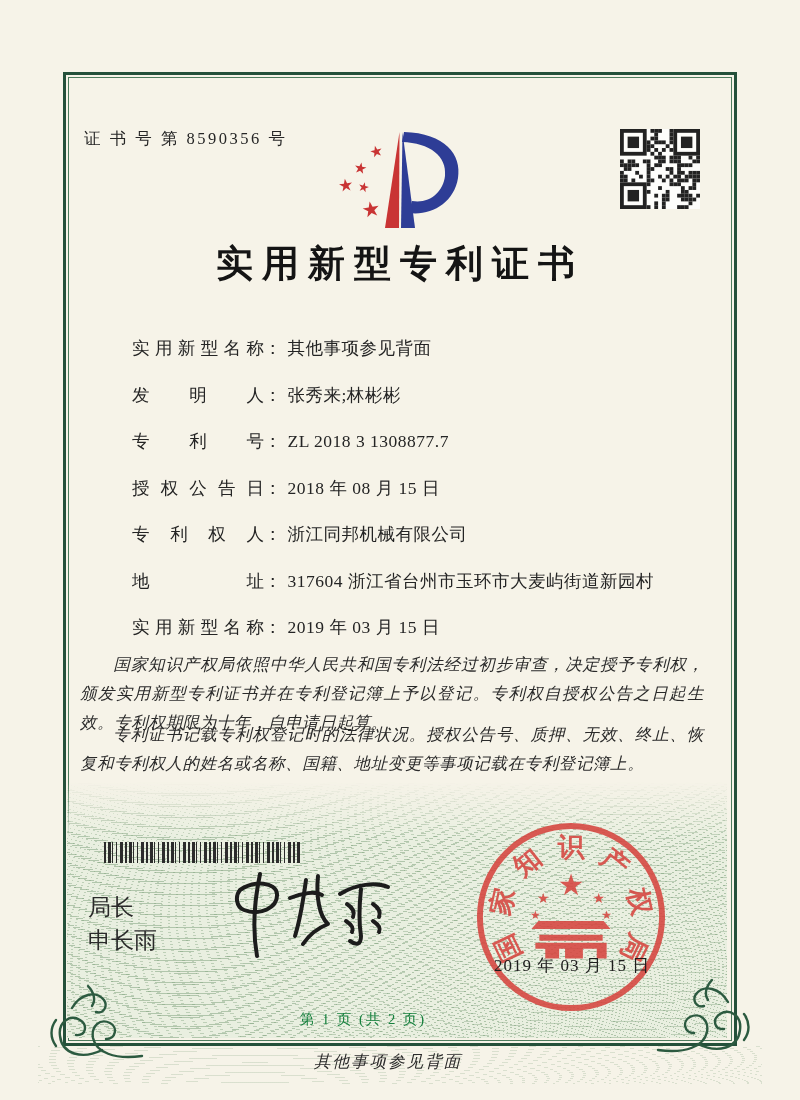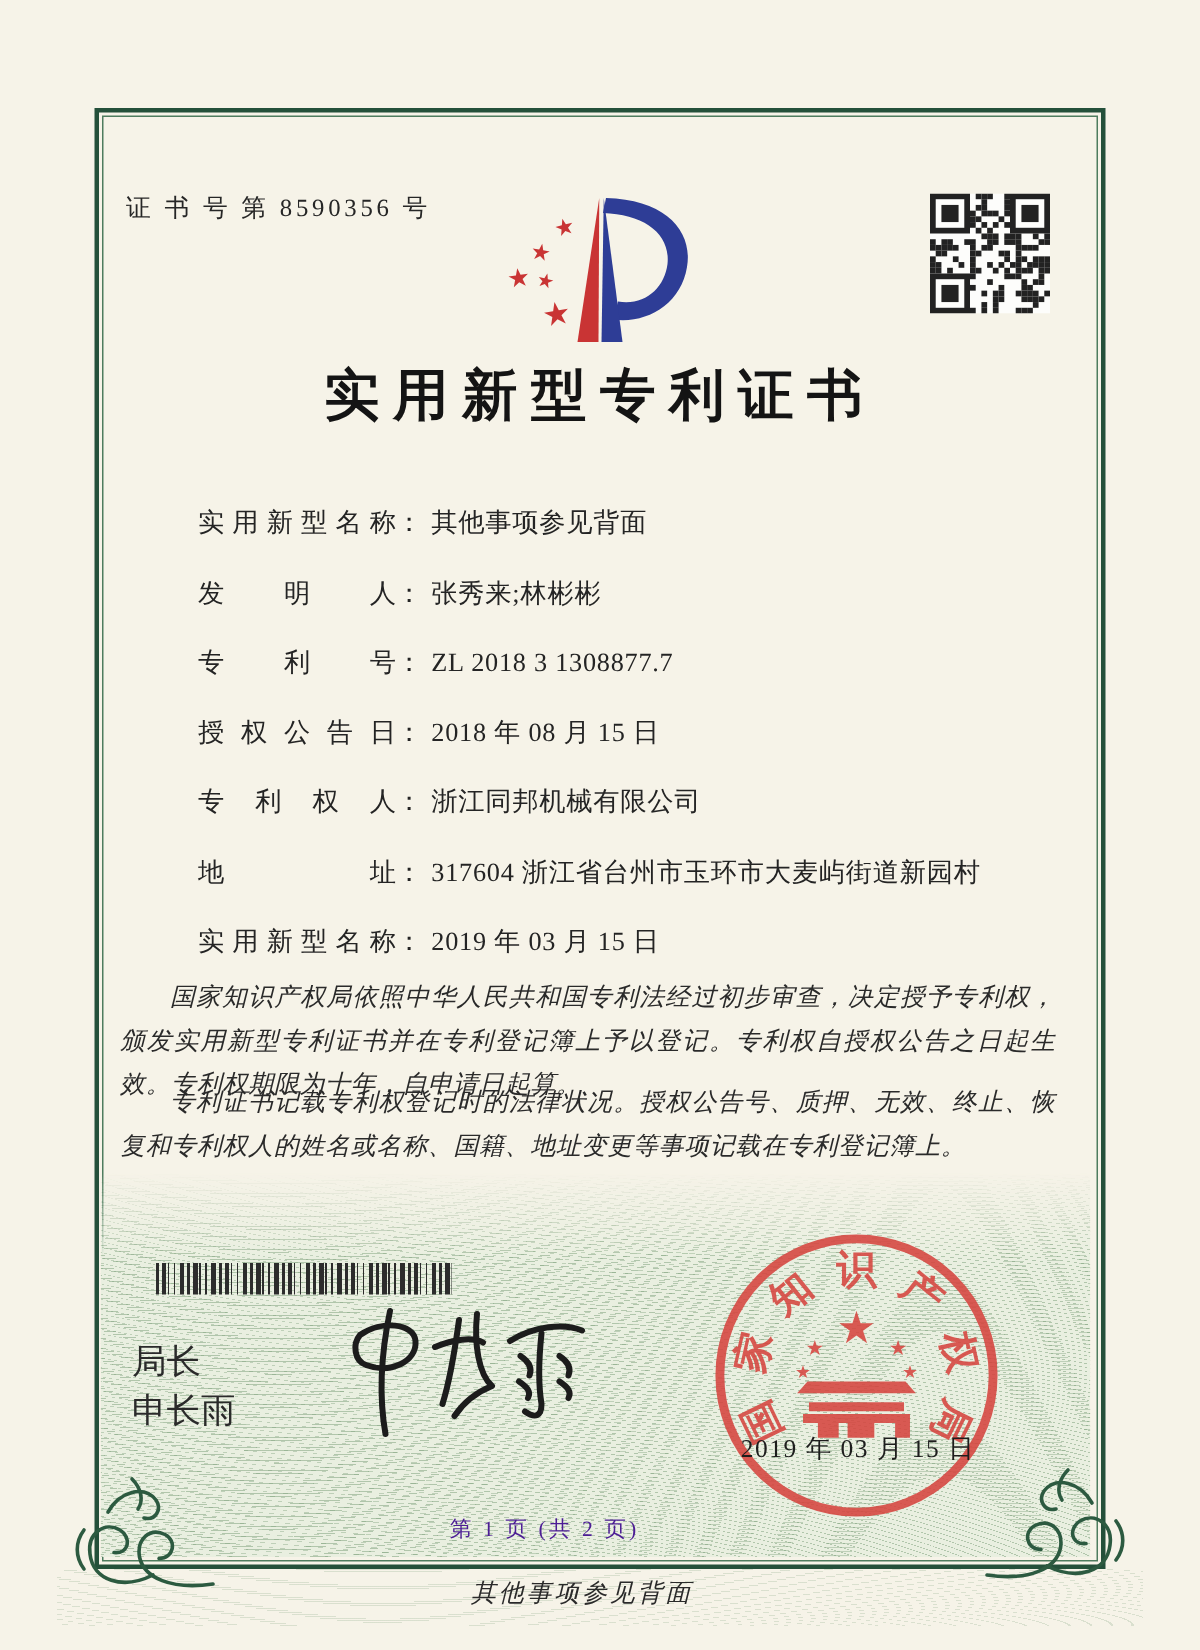--- a/index.html
+++ b/index.html
@@ -67,21 +67,21 @@
       #2c2c2c 8px 9px, transparent 9px 12px,
       #2c2c2c 12px 13px, transparent 13px 16px,
       #2c2c2c 16px 19px, transparent 19px 21px);
   }
   .official{left:88px;top:891px;font-size:23px;line-height:33px;color:#2a2a2a;}
   .signature{left:222px;top:864px;width:180px;height:98px;}
   .signature path{stroke:#1c1c1c;stroke-width:4;fill:none;stroke-linecap:round;stroke-linejoin:round;}
   .seal{left:472px;top:818px;width:198px;height:198px;opacity:.88;}
   .seal-char{font-size:27px;font-weight:700;fill:#d6453f;font-family:"Liberation Serif","DejaVu Serif",serif;}
   .seal-date{left:462px;top:954px;width:220px;text-align:center;font-size:17px;color:#1d1d1d;letter-spacing:1px;}
-  .page-footer{left:63px;width:600px;top:1010px;text-align:center;font-size:14.5px;color:#4c1d95;letter-spacing:2px;}
+  .page-footer{left:63px;width:600px;top:1010px;text-align:center;font-size:14.5px;color:#15803d;letter-spacing:2px;}
   .back-note{left:63px;width:650px;top:1051px;text-align:center;font-size:16.5px;font-style:italic;color:#2a2a2a;letter-spacing:2px;}
   .flourish{width:102px;height:84px;}
   .flourish path{stroke:#2c5a40;stroke-width:2.4;fill:none;stroke-linecap:round;}
   .fl-bl{left:42px;top:976px;}
   .fl-br{left:656px;top:970px;transform:scaleX(-1);}
 </style>
 </head>
 <body>
 
 <div class="abs frame"></div>

